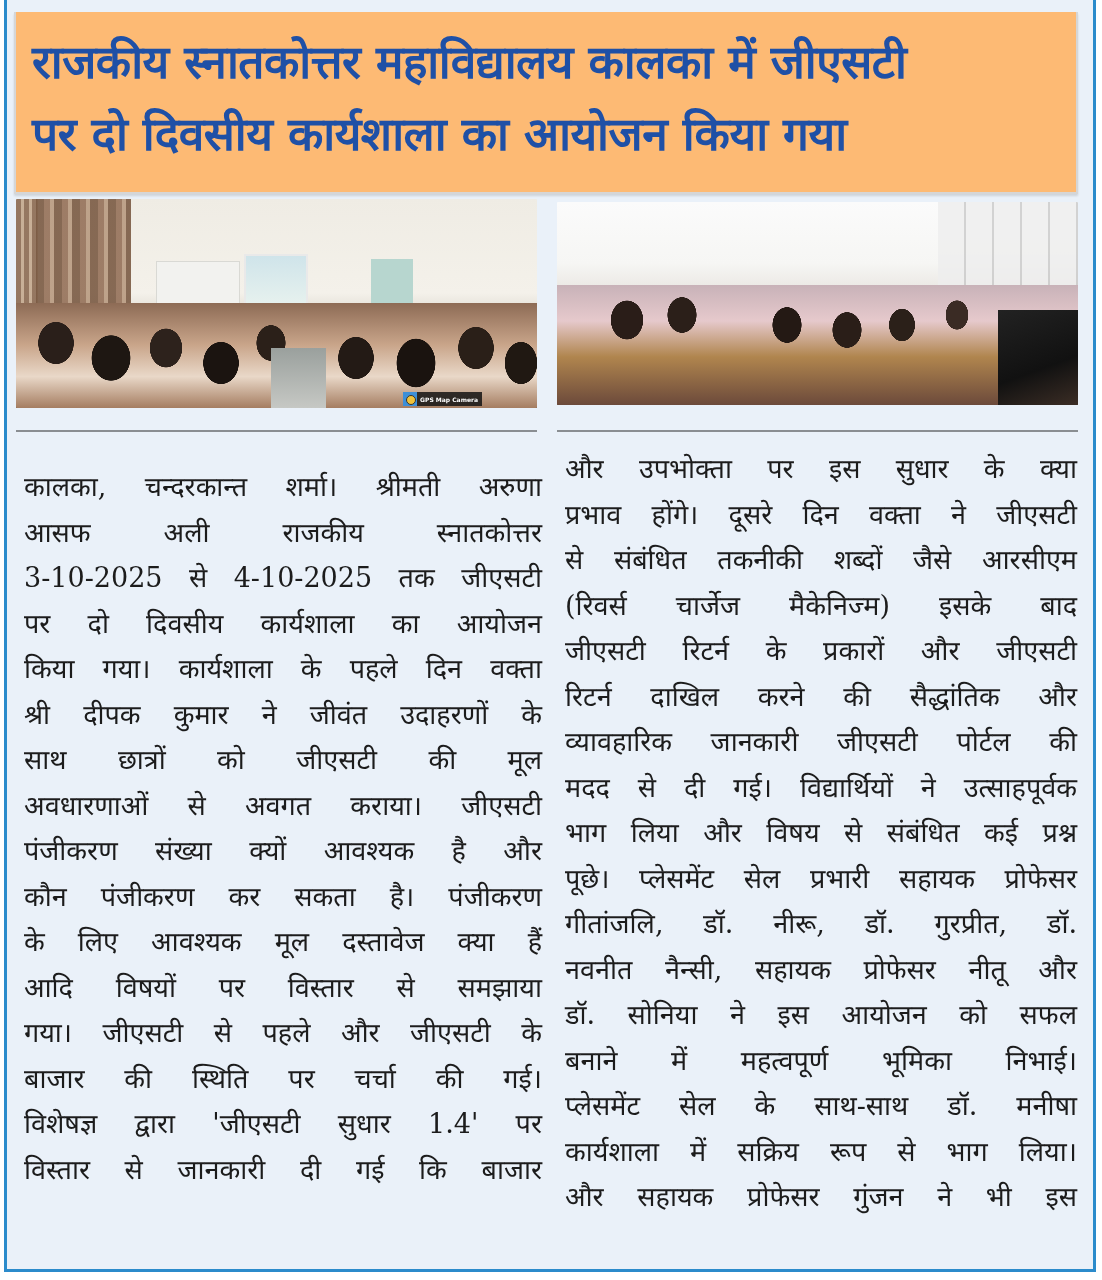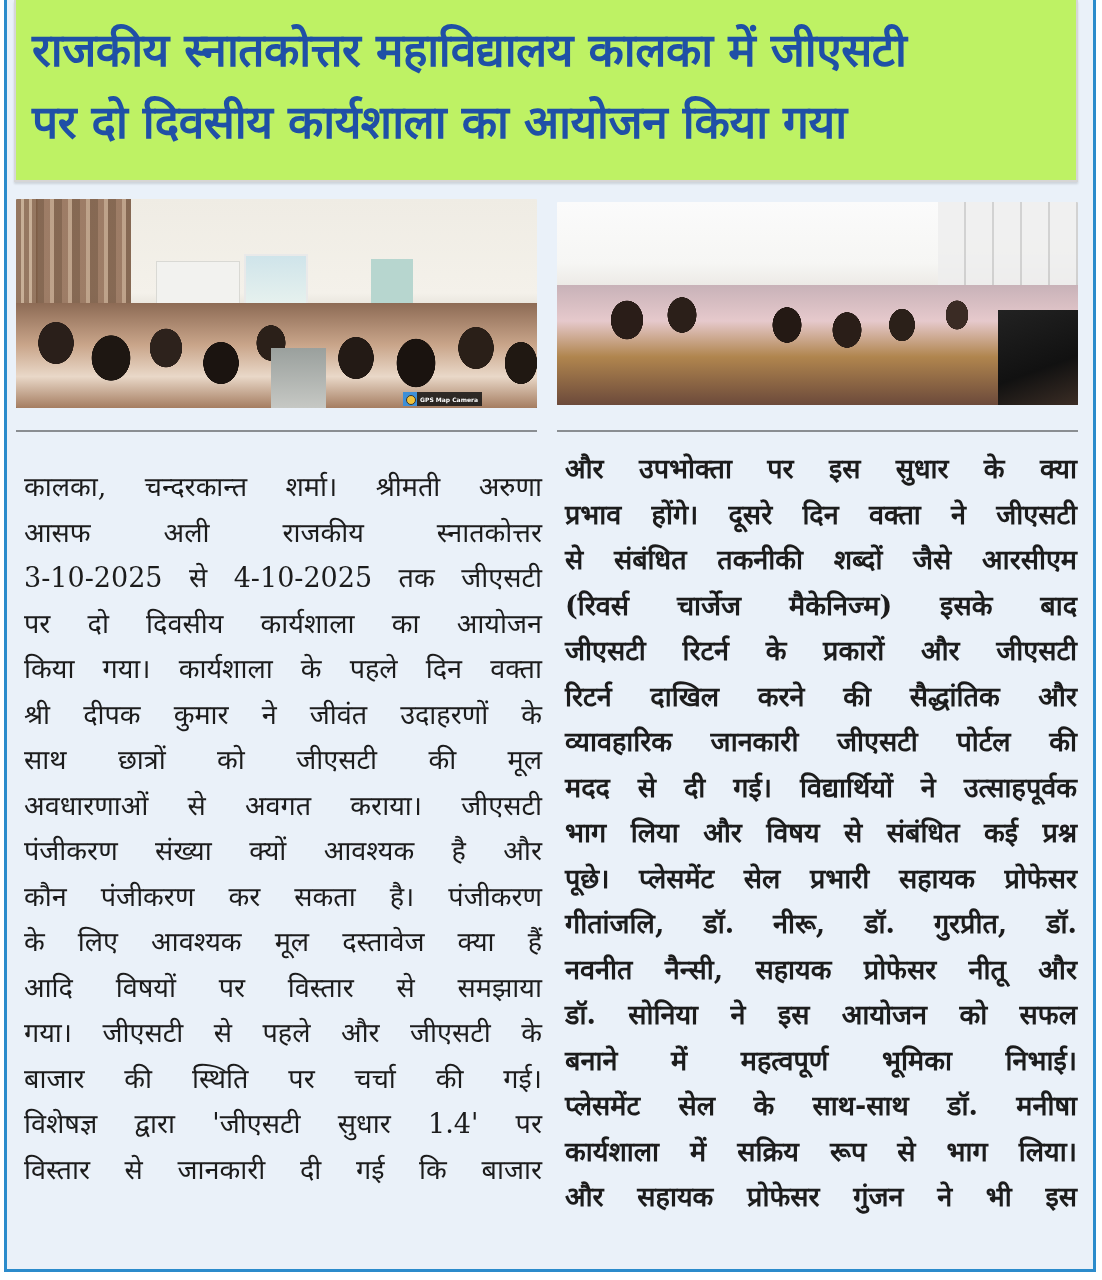--- a/index.html
+++ b/index.html
@@ -10,23 +10,23 @@
   }
   .frame {
     position: absolute; left: 4px; top: 0; width: 1092px; height: 1272px;
     box-sizing: border-box;
     background: #eaf1f9;
     border-left: 3px solid #2b8bcb;
     border-right: 3px solid #2b8bcb;
     border-bottom: 3px solid #2b8bcb;
   }
   .title-box {
-    position: absolute; left: 14px; top: 0; width: 1064px; height: 182px;
+    position: absolute; left: 14px; top: 12px; width: 1064px; height: 182px;
     box-sizing: border-box;
-    background: #bef264;
+    background: #fdba74;
     border: 2px solid #d6d6d6;
     border-top: none;
     box-shadow: 0 2px 2px rgba(0,0,0,0.12);
     padding: 14px 0 0 16px;
   }
   .title {
     margin: 0;
     color: #1f50a6;
     font-family: "DejaVu Sans", "Liberation Sans", sans-serif;
     font-weight: bold;
@@ -131,21 +131,21 @@
   .divider-right { left: 557px; width: 521px; }
 
   .col {
     position: absolute; top: 446px; width: 518px;
     font-size: 27px; line-height: 45.5px;
     color: #1c1c1c;
     text-align: justify;
     text-align-last: justify;
   }
   .col-left { left: 24px; margin-top: 18px; }
-  .col-right { left: 565px; width: 512px; font-weight: bold; }
+  .col-right { left: 565px; width: 512px; }
   .col .line { display: block; white-space: nowrap; text-align: justify; text-align-last: justify; }
 </style>
 </head>
 <body>
 
 <div class="frame"></div>
 
 <div class="title-box">
   <h1 class="title">
     <span style="display:block">राजकीय स्नातकोत्तर महाविद्यालय कालका में जीएसटी</span>

